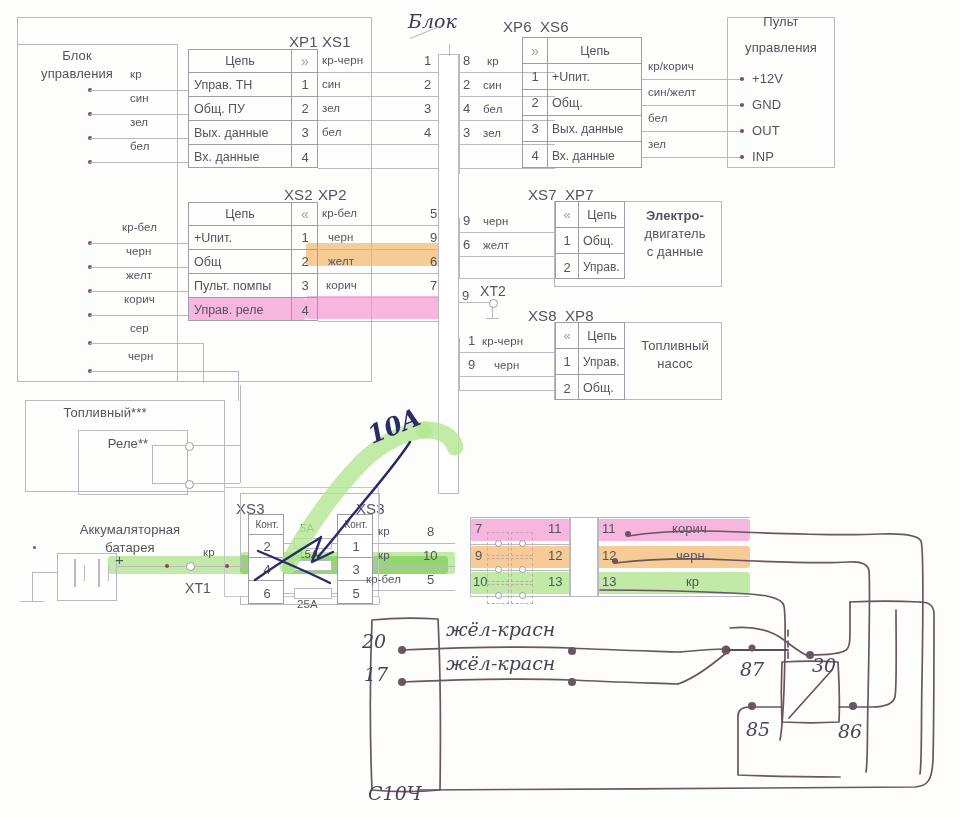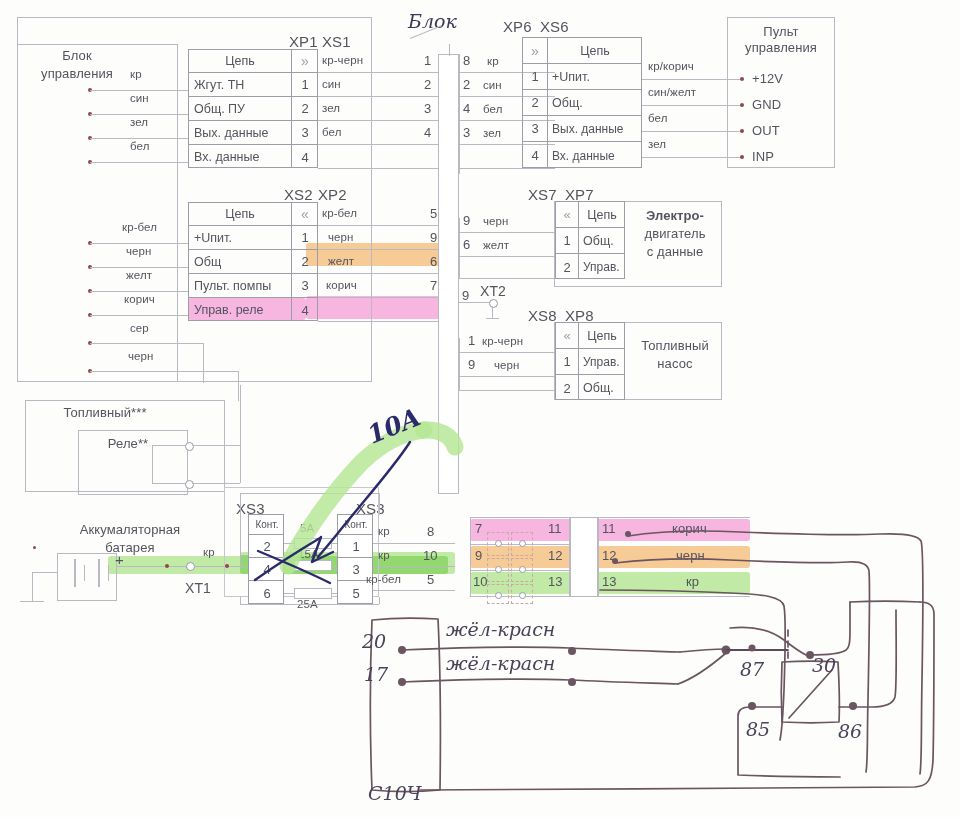--- a/index.html
+++ b/index.html
@@ -71,21 +71,21 @@
   <div class="lbl" style="left:289px;top:33px;font-size:15px;">XP1</div>
   <div class="lbl" style="left:322px;top:33px;font-size:15px;">XS1</div>
 
   <div class="ctab" style="left:188px;top:49px;width:130px;height:119px;">
     <div class="cdiv" style="left:102px;"></div>
     <div class="crow" style="top:0;height:23px;">
       <div class="cname" style="width:102px;justify-content:center;padding:0;">Цепь</div>
       <div class="cnum" style="left:102px;width:28px;font-size:14px;color:#9d9daa;">»</div>
     </div>
     <div class="crow" style="top:23px;height:24px;">
-      <div class="cname" style="width:102px;">Жгут. ТН</div>
+      <div class="cname" style="width:102px;">Управ. ТН</div>
       <div class="cnum" style="left:102px;width:28px;">1</div>
     </div>
     <div class="crow" style="top:47px;height:24px;">
       <div class="cname" style="width:102px;">Общ. ПУ</div>
       <div class="cnum" style="left:102px;width:28px;">2</div>
     </div>
     <div class="crow" style="top:71px;height:24px;">
       <div class="cname" style="width:102px;">Вых. данные</div>
       <div class="cnum" style="left:102px;width:28px;">3</div>
     </div>
@@ -258,21 +258,21 @@
       <div class="cnum" style="left:0;width:24px;">3</div>
       <div class="cname" style="left:24px;width:96px;font-size:12px;">Вых. данные</div>
     </div>
     <div class="crow" style="top:104px;height:27px;">
       <div class="cnum" style="left:0;width:24px;">4</div>
       <div class="cname" style="left:24px;width:96px;font-size:12px;">Вх. данные</div>
     </div>
   </div>
 
   <div class="box" style="left:727px;top:17px;width:108px;height:151px;"></div>
-  <div class="lbl c" style="left:727px;top:24px;width:108px;">Пульт</div>
+  <div class="lbl c" style="left:727px;top:14px;width:108px;">Пульт</div>
   <div class="lbl c" style="left:727px;top:40px;width:108px;">управления</div>
 
   <div class="hline" style="left:642px;top:79px;width:100px;"></div>
   <div class="hline" style="left:642px;top:105px;width:100px;"></div>
   <div class="hline" style="left:642px;top:131px;width:100px;"></div>
   <div class="hline" style="left:642px;top:157px;width:100px;"></div>
   <div class="lbl sm" style="left:648px;top:60px;">кр/корич</div>
   <div class="lbl sm" style="left:648px;top:86px;">син/желт</div>
   <div class="lbl sm" style="left:648px;top:112px;">бел</div>
   <div class="lbl sm" style="left:648px;top:138px;">зел</div>

